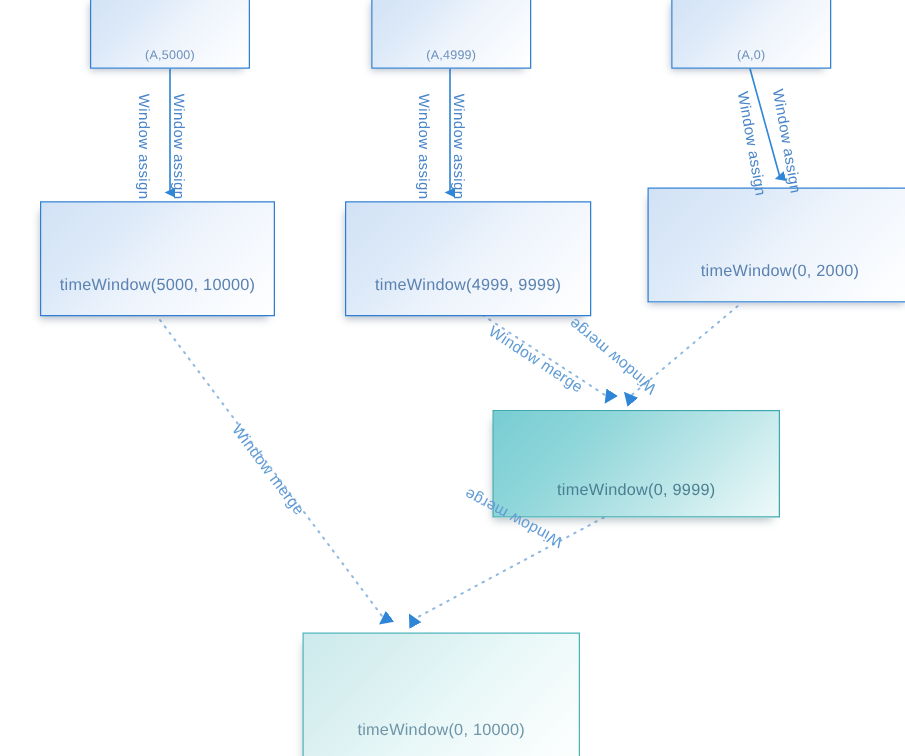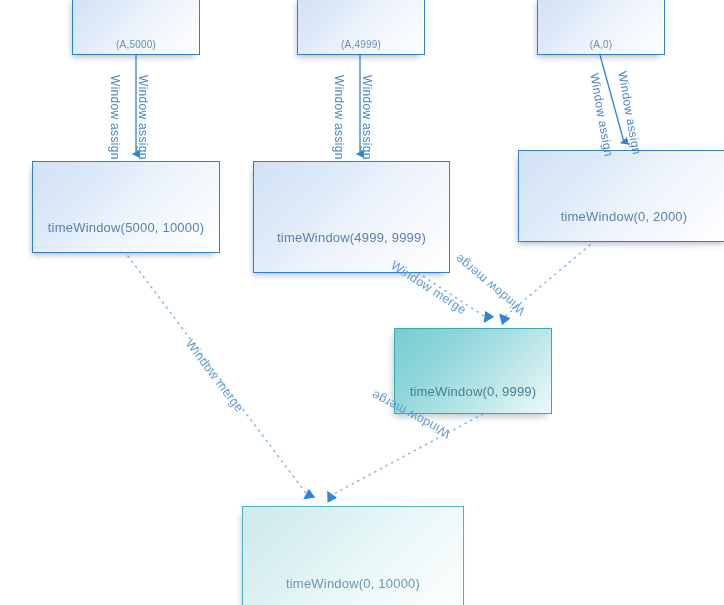--- a/index.html
+++ b/index.html
@@ -93,29 +93,29 @@
 </div>
 
 <div class="node blue small" style="left:537px;top:-6px;width:128px;height:61px;">
   <span class="lbl">(A,0)</span>
 </div>
 
 <div class="node blue" style="left:32px;top:161px;width:188px;height:92px;">
   <span class="lbl">timeWindow(5000, 10000)</span>
 </div>
 
-<div class="node blue" style="left:253px;top:161px;width:197px;height:112px;">
+<div class="node blue" style="left:276px;top:161px;width:197px;height:92px;">
   <span class="lbl">timeWindow(4999, 9999)</span>
 </div>
 
 <div class="node blue" style="left:518px;top:150px;width:212px;height:92px;">
   <span class="lbl">timeWindow(0, 2000)</span>
 </div>
 
-<div class="node teal1" style="left:394px;top:328px;width:158px;height:86px;">
+<div class="node teal1" style="left:394px;top:328px;width:230px;height:86px;">
   <span class="lbl">timeWindow(0, 9999)</span>
 </div>
 
 <div class="node teal2" style="left:242px;top:506px;width:222px;height:114px;">
   <span class="lbl">timeWindow(0, 10000)</span>
 </div>
 
 <div class="elabel" style="left:150px;top:75px;transform:rotate(90deg);">Window assign</div>
 <div class="elabel" style="left:122px;top:75px;transform:rotate(90deg);">Window assign</div>
 

